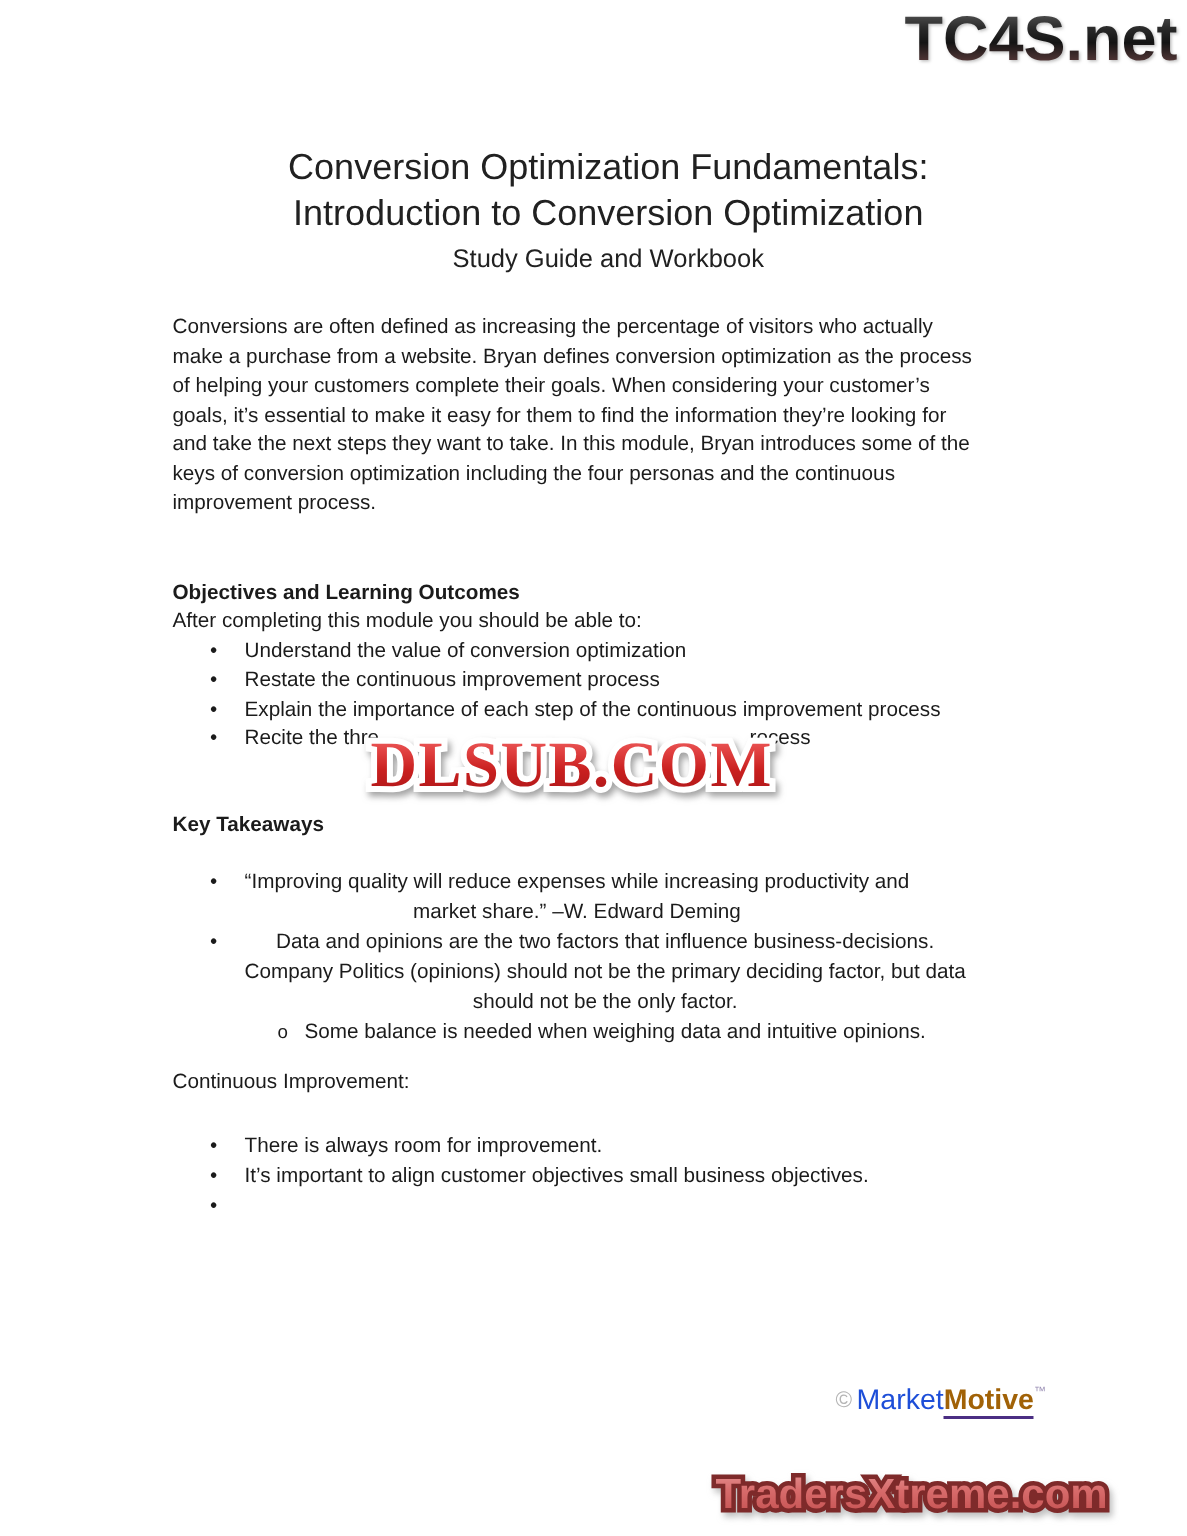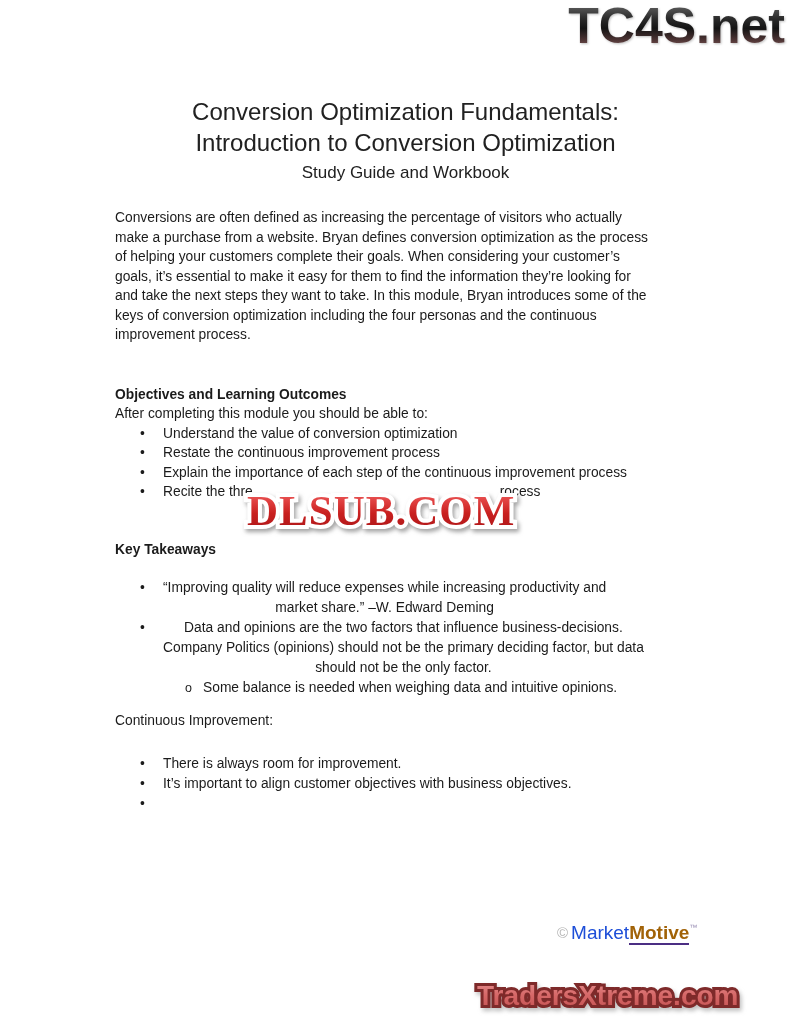--- a/index.html
+++ b/index.html
@@ -6,21 +6,21 @@
   html,body { background:#ffffff; }
   body {
     width:791px; height:1024px; position:relative; overflow:hidden;
     font-family:"Liberation Sans", sans-serif; color:#1b1b1b;
     -webkit-font-smoothing:antialiased;
   }
 
   
   .tc4s {
     position:absolute; top:2px; right:6px;
-    font-size:50px; font-weight:bold; letter-spacing:0px; line-height:48px;
+    font-size:42px; font-weight:bold; letter-spacing:0px; line-height:48px;
     white-space:nowrap;
     background:linear-gradient(180deg,#6a6a6a 0%,#2a2a2a 35%,#141414 55%,#4a3232 78%,#8a5f5f 100%);
     -webkit-background-clip:text; background-clip:text; color:transparent;
     filter:drop-shadow(1px 1px 1px rgba(0,0,0,0.25));
   }
 
   
   .title-block { position:absolute; top:96px; left:0; width:100%; text-align:center;padding-left:20px; }
   .title-line { font-size:24px; line-height:31px; color:#212121; }
   .subtitle   { font-size:17px; line-height:24px; margin-top:3px; color:#212121; }
@@ -147,21 +147,21 @@
   </div>
 
   <div class="cont-heading">Continuous Improvement:</div>
   <div class="cont-bullets">
     <div class="b">
       <span class="dot">•</span>
       <span class="txt">There is always room for improvement.</span>
     </div>
     <div class="b">
       <span class="dot">•</span>
-      <span class="txt">It’s important to align customer objectives with business objectives.</span>
+      <span class="txt">It’s important to align customer objectives small business objectives.</span>
     </div>
     <div class="b">
       <span class="dot">•</span>
     </div>
   </div>
 
 </div>
 
 <div class="wm dlsub">
   <span class="layer back">DLSUB.COM</span>

